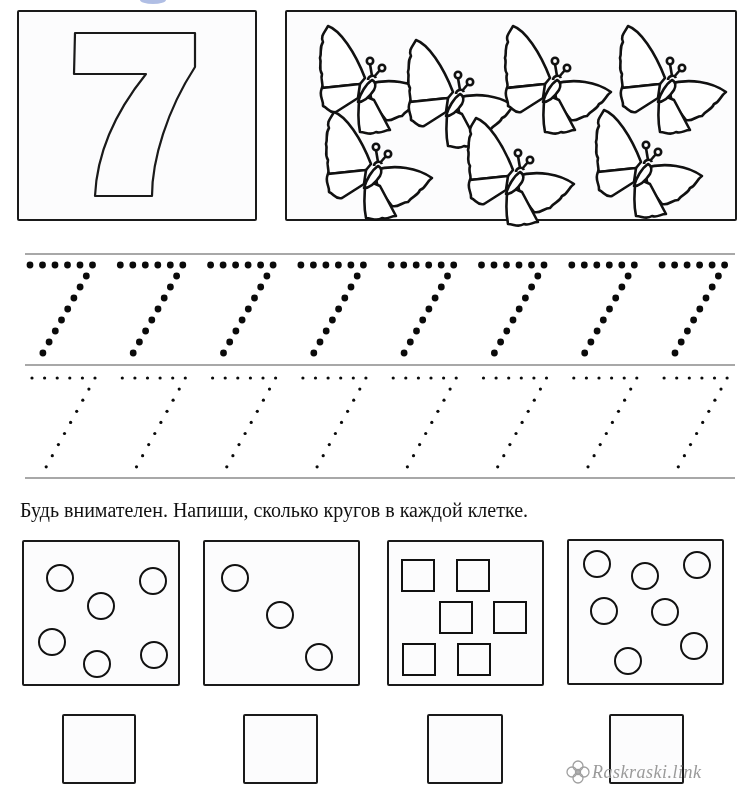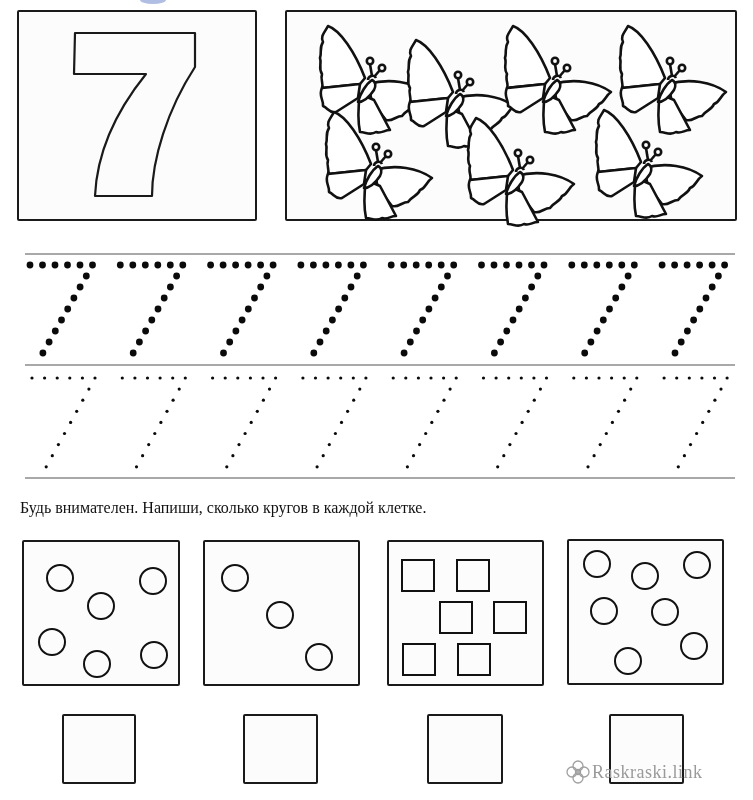--- a/index.html
+++ b/index.html
@@ -1,21 +1,21 @@
 <!DOCTYPE html>
 <html><head>
 <meta charset="utf-8">
 <style>
   html,body{margin:0;padding:0;background:#ffffff;}
   body{width:753px;height:800px;position:relative;overflow:hidden;font-family:"DejaVu Serif","Liberation Serif",serif;}
   .frame{position:absolute;border:2px solid #1a1a1a;border-radius:2px;background:#fcfcfd;box-sizing:border-box;}
   .hline{position:absolute;height:2px;background:#a8a8a8;}
   svg{position:absolute;overflow:visible;}
-  .instr{position:absolute;left:20px;top:499px;font-size:16px;color:#111;font-family:"Liberation Serif","DejaVu Serif",serif;white-space:nowrap;}
-  .watermark{position:absolute;left:592px;top:762px;font-size:18px;color:#9a9a9a;font-family:"Liberation Serif",serif;letter-spacing:0.5px;}
+  .instr{position:absolute;left:20px;top:499px;font-size:20px;color:#111;font-family:"Liberation Serif","DejaVu Serif",serif;white-space:nowrap;}
+  .watermark{position:absolute;left:592px;top:762px;font-size:18px;font-style:italic;color:#9a9a9a;font-family:"Liberation Serif",serif;letter-spacing:0.5px;}
   .blue-blob{position:absolute;left:140px;top:-4px;width:26px;height:8px;border-radius:50%;background:#8fa3d8;opacity:.7;}
 </style>
 </head>
 <body>
 
 <div class="blue-blob"></div>
 
 <div class="frame" style="left:17px;top:10px;width:240px;height:211px;">
   <svg width="240" height="211" viewBox="0 0 240 211" style="left:-2px;top:-2px;">
     <path d="M58 23 L178 23 L178 57 C150 100 135 150 135 186 L78 186 C80 140 100 100 129 64 L57 64 Z" fill="none" stroke="#1a1a1a" stroke-width="2.2" stroke-linejoin="round"></path>

